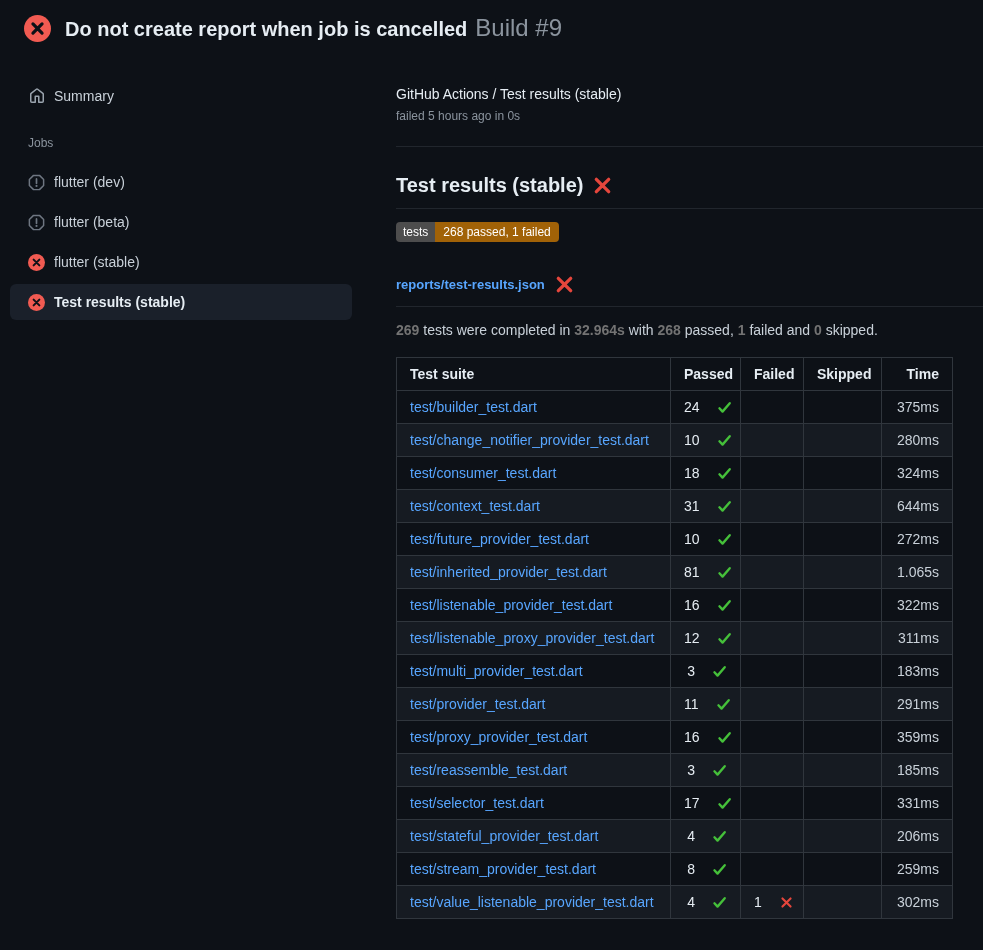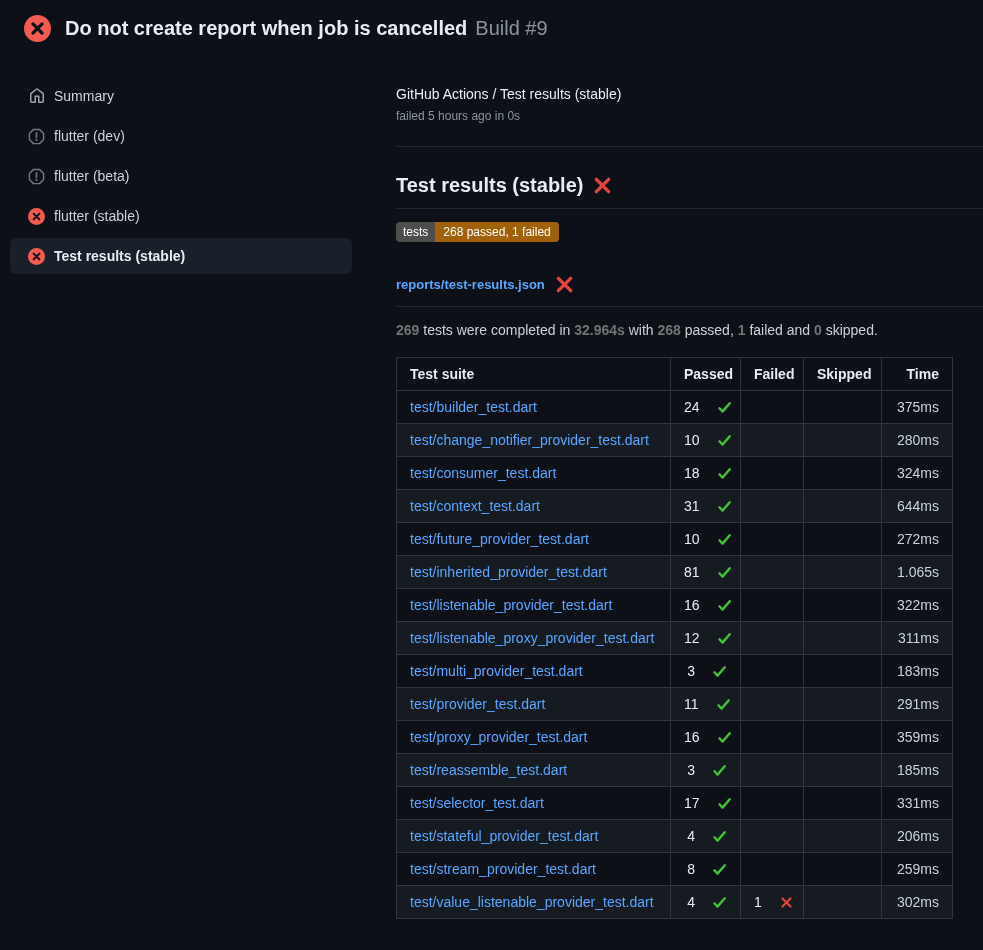--- a/index.html
+++ b/index.html
@@ -15,21 +15,21 @@
   .top-header {
     display:flex; align-items:center; gap:14px;
     padding:15px 16px 15px 24px; height:56px;
   }
   .status-circle {
     width:27px; height:27px; border-radius:50%;
     display:inline-flex; align-items:center; justify-content:center;
     flex:0 0 auto;
   }
   .top-title { font-size:20px; font-weight:700; color:#e6edf3; white-space:nowrap; }
-  .top-build { font-size:20px; font-weight:400; color:#8b949e; margin-left:8px; }
+  .top-build { font-size:24px; font-weight:400; color:#8b949e; margin-left:8px; }
 
   
   .layout { display:flex; align-items:flex-start; }
   .sidebar { width:362px; flex:0 0 362px; padding:22px 10px 0 10px; }
   .main { flex:1; padding:30px 0 0 34px; min-width:0; }
 
   
   .side-item {
     display:flex; align-items:center; gap:9px;
     height:36px; padding:0 8px 0 18px;
@@ -113,20 +113,21 @@
 
   <div class="sidebar">
     <div class="side-item">
       <span class="ci" id="home-icon-slot">
           <svg width="16" height="16" viewBox="0 0 16 16" fill="#9aa4ae">
   <path d="M6.906.664a1.749 1.749 0 0 1 2.187 0l5.25 4.2c.415.332.657.835.657 1.367v7.019A1.75 1.75 0 0 1 13.25 15h-3.5a.75.75 0 0 1-.75-.75V9H7v5.25a.75.75 0 0 1-.75.75h-3.5A1.75 1.75 0 0 1 1 13.25V6.23c0-.531.242-1.034.657-1.366l5.25-4.2Zm1.25 1.171a.25.25 0 0 0-.312 0l-5.25 4.2a.25.25 0 0 0-.094.196v7.019c0 .138.112.25.25.25H5.5V8.25a.75.75 0 0 1 .75-.75h3.5a.75.75 0 0 1 .75.75v5.25h2.75a.25.25 0 0 0 .25-.25V6.23a.25.25 0 0 0-.094-.195l-5.25-4.2Z"></path>
           </svg>
         </span>
       <span class="lbl">Summary</span>
     </div>
+    <div class="jobs-label">Jobs</div>
     <div>
         <div class="side-item">
           <span class="ci">
             <svg width="17" height="17" viewBox="0 0 16 16">
   <polygon points="5.2,1.3 10.8,1.3 14.7,5.2 14.7,10.8 10.8,14.7 5.2,14.7 1.3,10.8 1.3,5.2" fill="none" stroke="#6e7681" stroke-width="1.4" stroke-linejoin="round"></polygon>
   <path d="M8 4.6v4" stroke="#6e7681" stroke-width="1.6" stroke-linecap="round"></path>
   <circle cx="8" cy="11.2" r="1" fill="#6e7681"></circle>
             </svg>
           </span>
           <span class="lbl">flutter (dev)</span>

